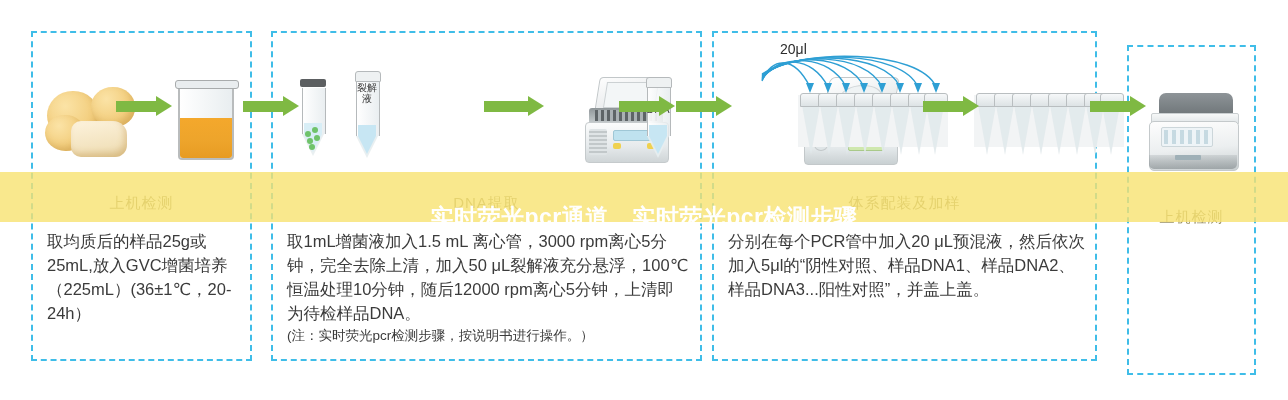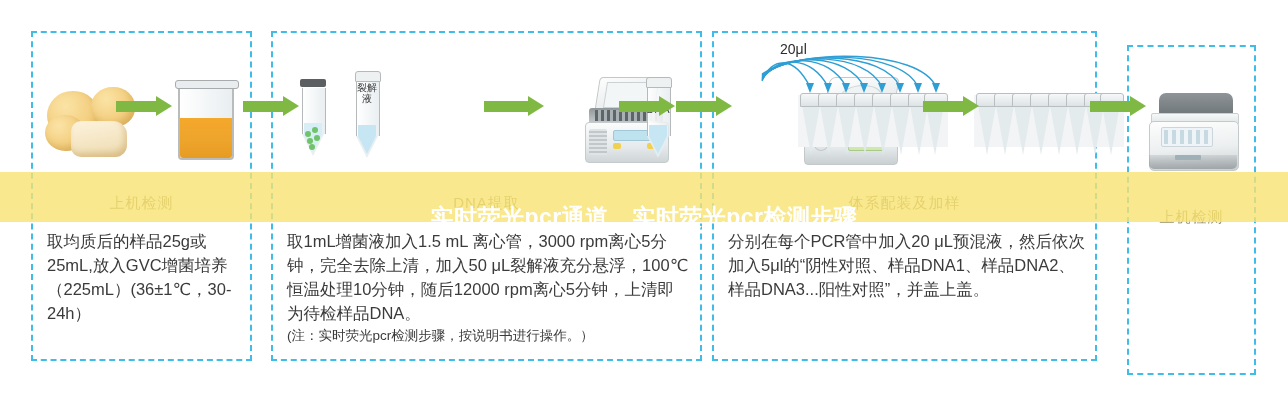--- a/index.html
+++ b/index.html
@@ -197,21 +197,21 @@
       </div>
 
       <div class="beaker">
         <div class="glass"></div>
         <div class="liquid"></div>
         <div class="rim"></div>
       </div>
 
     </div>
     <div class="panel-label">上机检测</div>
-    <div class="panel-text">取均质后的样品25g或25mL,放入GVC增菌培养（225mL）(36±1℃，30-24h）</div>
+    <div class="panel-text">取均质后的样品25g或25mL,放入GVC增菌培养（225mL）(36±1℃，20-24h）</div>
   </div>
 
   <div class="panel" id="panel2">
     <div class="panel-media">
 
       <div class="tube" style="left:26px;top:46px;">
         <div class="body"></div>
         <div class="cone"></div>
         <div class="fill" style="background:#d8eef6;"></div>
         <div class="fillcone" style="border-top-color:#d8eef6;"></div>

